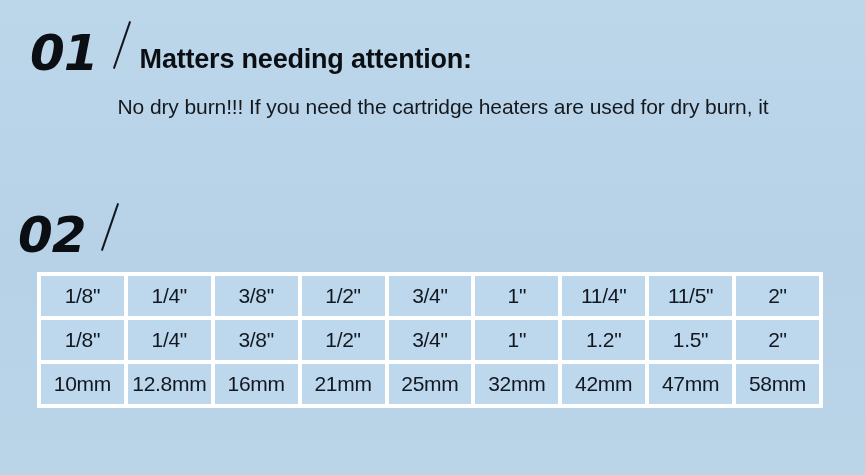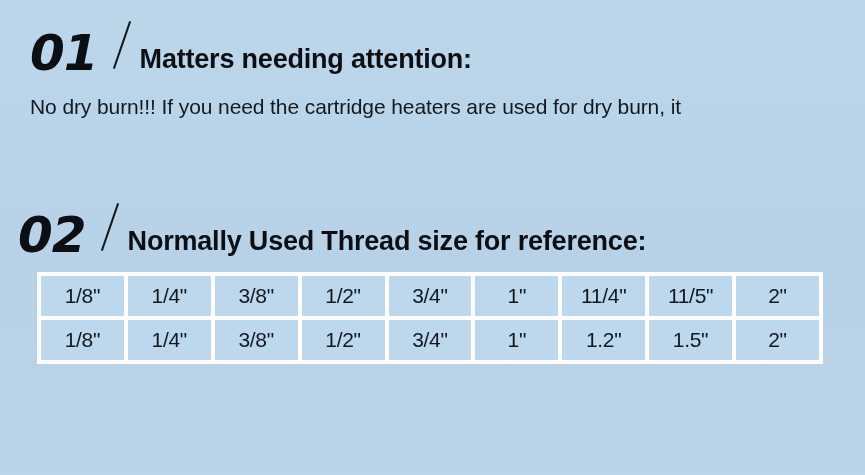--- a/index.html
+++ b/index.html
@@ -68,28 +68,29 @@
     position: relative;
     top: -2px;
   }
 
   #heading-01 { left: 30px; top: 18px; }
   #heading-02 { left: 18px; top: 200px; }
 
   
   .body-text {
     position: absolute;
-    left: 30px;
+    left: 38px;
     top: 90px;
     width: 810px;
     font-family: "Liberation Sans", sans-serif;
     font-size: 21px;
     line-height: 34px;
     color: #14191f;
     letter-spacing: -0.1px;
+    text-align: center;
   }
   .body-text .line {
     display: block;
     white-space: nowrap;
   }
   .body-text .line + .line {
     padding-left: 6px;
   }
 
   
@@ -130,21 +131,20 @@
     <span class="section-title">Matters needing attention:</span>
   </div>
 
   <div class="body-text">
     <span class="line">No dry burn!!! If you need the cartridge heaters are used for dry burn, it</span>
   </div>
 
   <div class="section-heading" id="heading-02">
     <span class="section-number">02</span>
     <span class="section-slash"></span>
-    <span class="section-title">Normally Used Thread size for reference:</span>
   </div>
 
   <table class="thread-table">
     <tbody>
         <tr>
           <td>1/8"</td>
           <td>1/4"</td>
           <td>3/8"</td>
           <td>1/2"</td>
           <td>3/4"</td>
@@ -157,16 +157,27 @@
           <td>1/8"</td>
           <td>1/4"</td>
           <td>3/8"</td>
           <td>1/2"</td>
           <td>3/4"</td>
           <td>1"</td>
           <td>1.2"</td>
           <td>1.5"</td>
           <td>2"</td>
         </tr>
+        <tr>
+          <td>10mm</td>
+          <td>12.8mm</td>
+          <td>16mm</td>
+          <td>21mm</td>
+          <td>25mm</td>
+          <td>32mm</td>
+          <td>42mm</td>
+          <td>47mm</td>
+          <td>58mm</td>
+        </tr>
       </tbody>
   </table>
 
 </div>
 
 </body></html>

